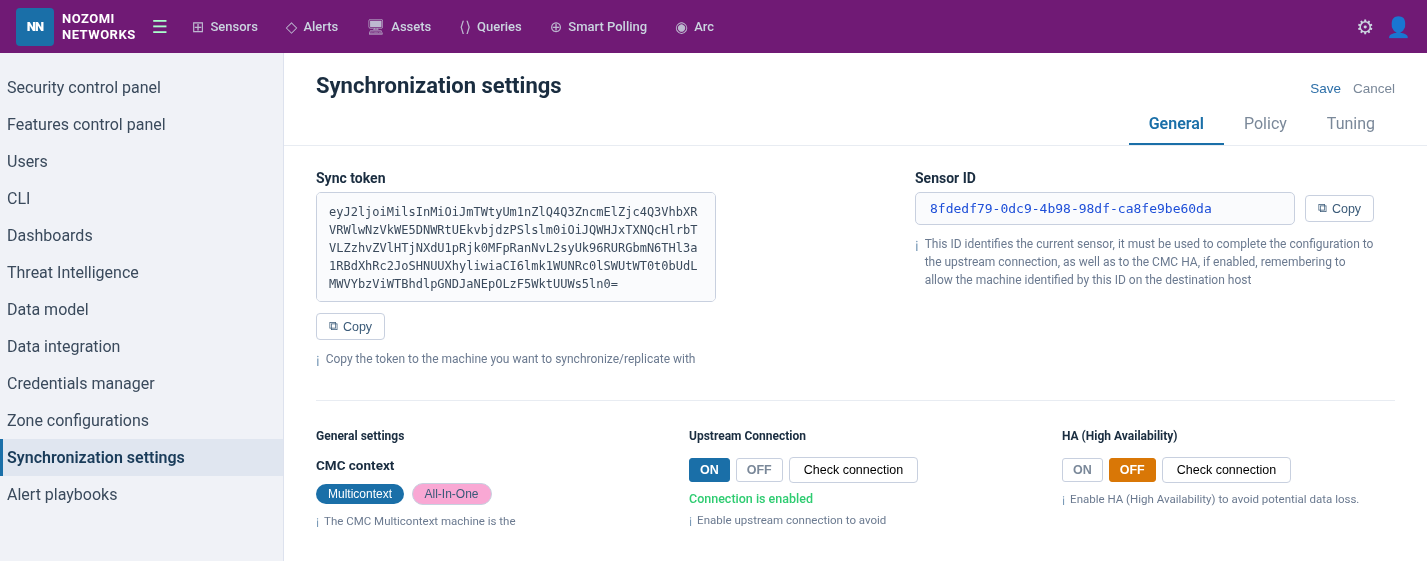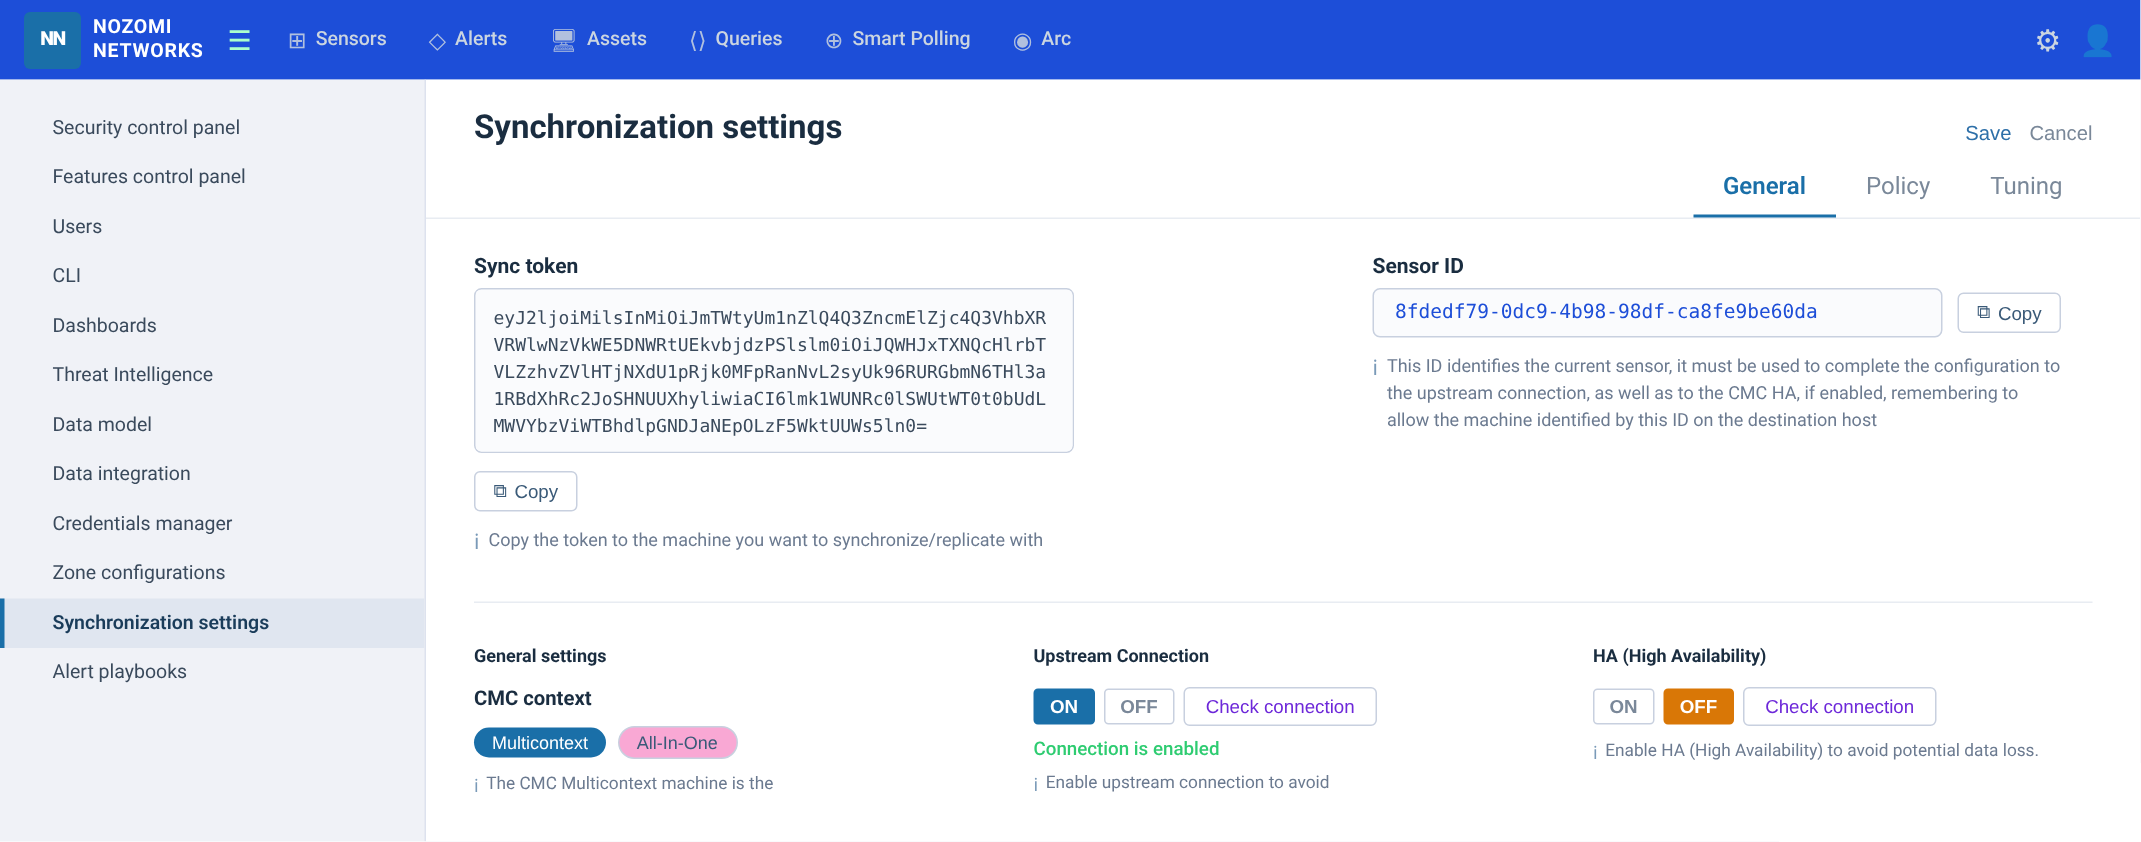--- a/index.html
+++ b/index.html
@@ -1,20 +1,20 @@
 <!DOCTYPE html>
 <html><head>
   <meta charset="utf-8">
   <style>
     * { box-sizing: border-box; margin: 0; padding: 0; }
     body { font-family: -apple-system, BlinkMacSystemFont, 'Segoe UI', Roboto, sans-serif; background: #f5f6fa; color: #2d3748; font-size: 14px; }
 
     
     .topnav {
-      background: #1d4ed8;
+      background: #701a75;
       color: #fff;
       height: 53px;
       display: flex;
       align-items: center;
       padding: 0 16px;
       gap: 4px;
     }
     .topnav .logo {
       display: flex;
       align-items: center;
@@ -45,24 +45,24 @@
 
     
     .sidebar {
       width: 284px; min-width: 284px;
       background: #f0f2f7;
       border-right: 1px solid #dde2ee;
       padding: 16px 0;
       overflow-y: auto;
     }
     .sidebar-item {
-      padding: 9px 32px;
+      padding: 9px 4px;
       cursor: pointer;
       color: #3a4a5c;
-      font-size: 13px;
+      font-size: 16px;
       border-left: 3px solid transparent;
     }
     .sidebar-item.active {
       background: #e0e6f0;
       border-left: 3px solid #1a6fa8;
       font-weight: 600; color: #1a3c5a;
     }
 
     
     .content {
@@ -166,21 +166,21 @@
     .toggle-btn {
       border: 1px solid #c8d0df; border-radius: 3px;
       padding: 4px 10px; font-size: 12.5px; font-weight: 600; cursor: pointer;
       background: #fff; color: #7a8899;
     }
     .toggle-btn.on-active { background: #1a6fa8; color: #fff; border-color: #1a6fa8; }
     .toggle-btn.off-active { background: #d97706; color: #fff; border-color: #d97706; }
     .check-conn-btn {
       border: 1px solid #c8d0df; border-radius: 4px;
       padding: 5px 14px; font-size: 12.5px; background: #fff;
-      cursor: pointer; color: #6d28d9;
+      cursor: pointer; color: #000000;
     }
     .status-text { font-size: 12.5px; color: #2ecc71; font-weight: 500; margin-bottom: 6px; }
 
     .pill-btn {
       display: inline-block;
       border-radius: 12px; padding: 3px 12px;
       font-size: 12px; font-weight: 500; cursor: pointer;
       background: #1a6fa8; color: #fff; border: none; margin-right: 4px;
     }
     .pill-btn.inactive { background: #f9a8d4; color: #3a5a78; border: 1px solid #c8d0df; }

